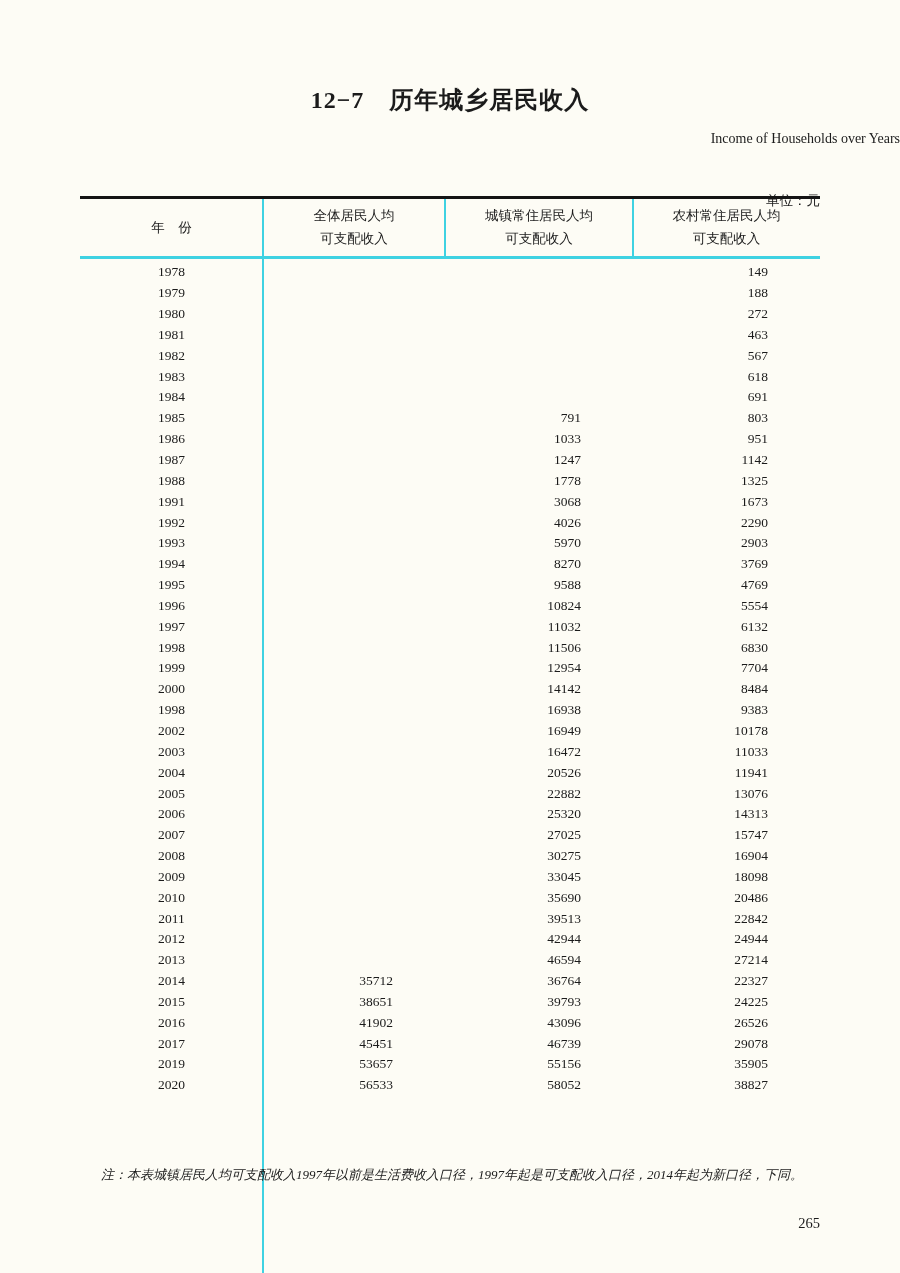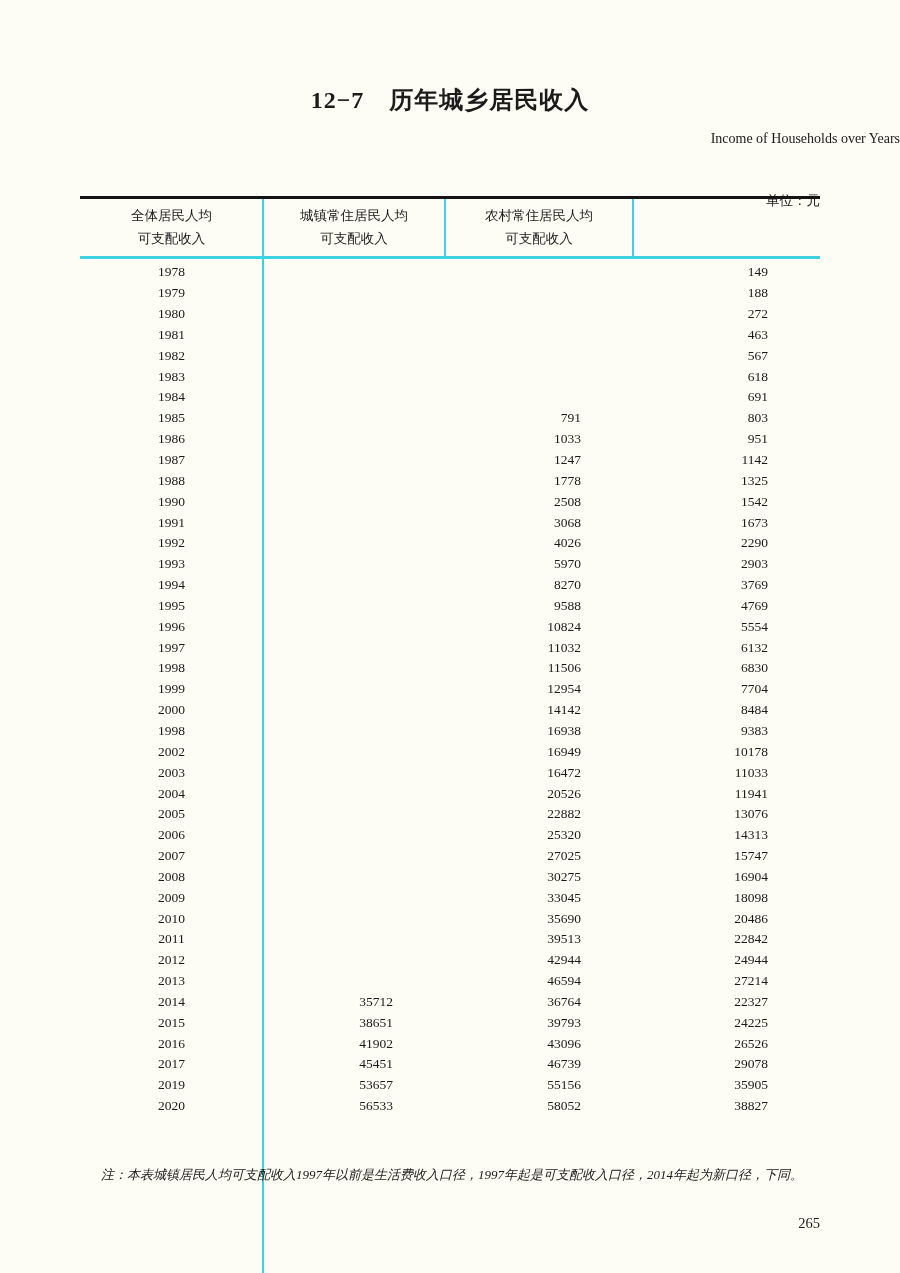--- a/index.html
+++ b/index.html
@@ -107,20 +107,24 @@
 
 <div class="page">
 
   <div class="title">12−7　历年城乡居民收入</div>
   <div class="subtitle">Income of Households over Years</div>
   <div class="unit">单位：元</div>
 
   <div class="table">
     <div class="thead">
       <div class="hcell">
+        <span class="hl1">年　份</span>
+
+      </div>
+      <div class="hcell">
         <span class="hl1">全体居民人均</span>
         <span class="hl2">可支配收入</span>
       </div>
       <div class="hcell">
         <span class="hl1">城镇常住居民人均</span>
         <span class="hl2">可支配收入</span>
       </div>
       <div class="hcell">
         <span class="hl1">农村常住居民人均</span>
         <span class="hl2">可支配收入</span>
@@ -191,26 +195,20 @@
           <div class="tcell c2">1247</div>
           <div class="tcell c3">1142</div>
         </div>
         <div class="trow">
           <div class="tcell c0">1988</div>
           <div class="tcell c1"></div>
           <div class="tcell c2">1778</div>
           <div class="tcell c3">1325</div>
         </div>
         <div class="trow">
-          <div class="tcell c0">1990</div>
-          <div class="tcell c1"></div>
-          <div class="tcell c2">2508</div>
-          <div class="tcell c3">1542</div>
-        </div>
-        <div class="trow">
           <div class="tcell c0">1991</div>
           <div class="tcell c1"></div>
           <div class="tcell c2">3068</div>
           <div class="tcell c3">1673</div>
         </div>
         <div class="trow">
           <div class="tcell c0">1992</div>
           <div class="tcell c1"></div>
           <div class="tcell c2">4026</div>
           <div class="tcell c3">2290</div>

